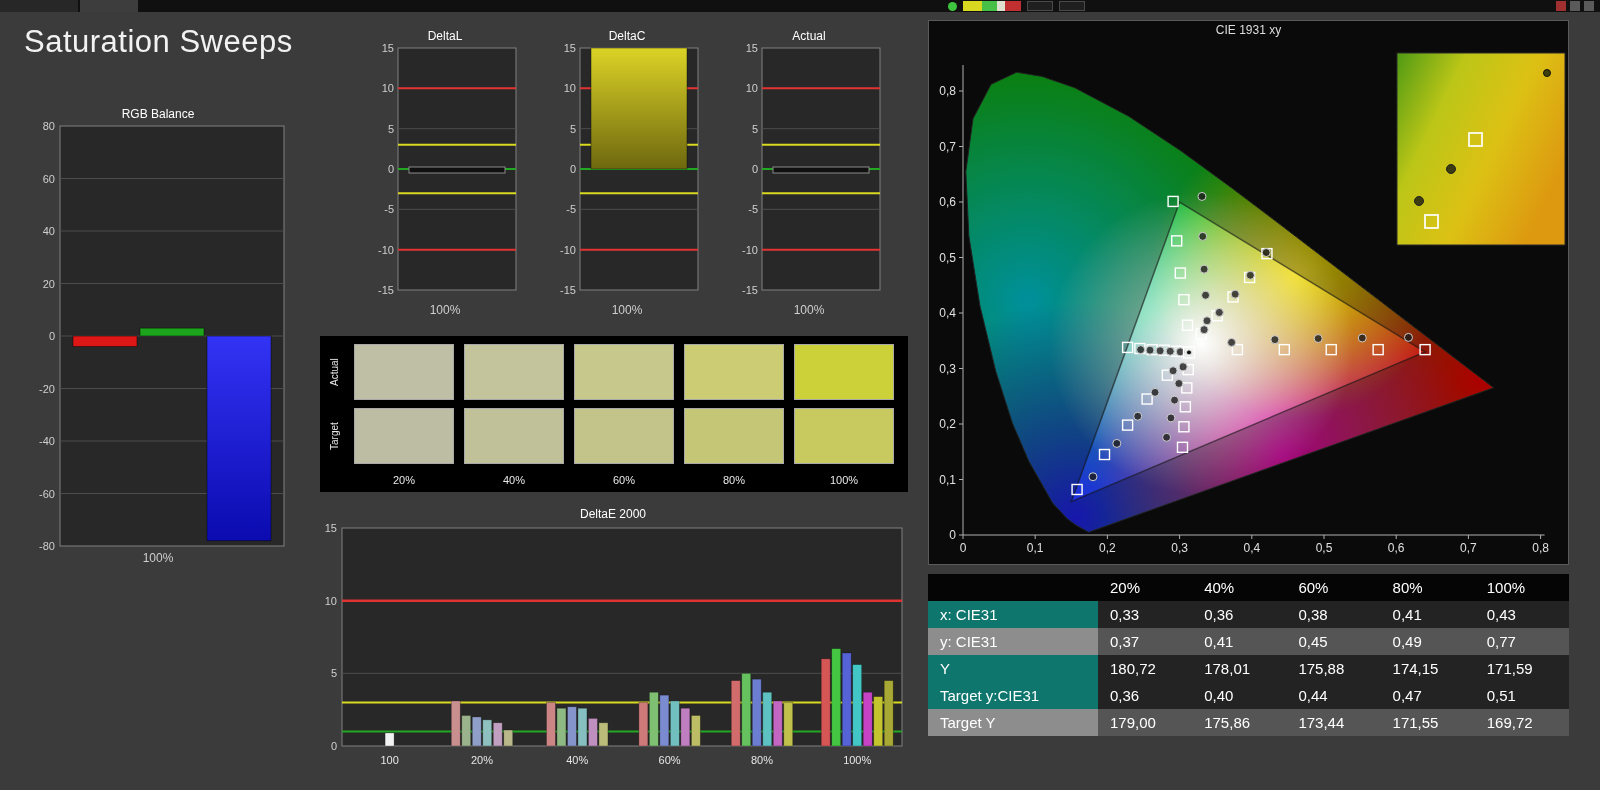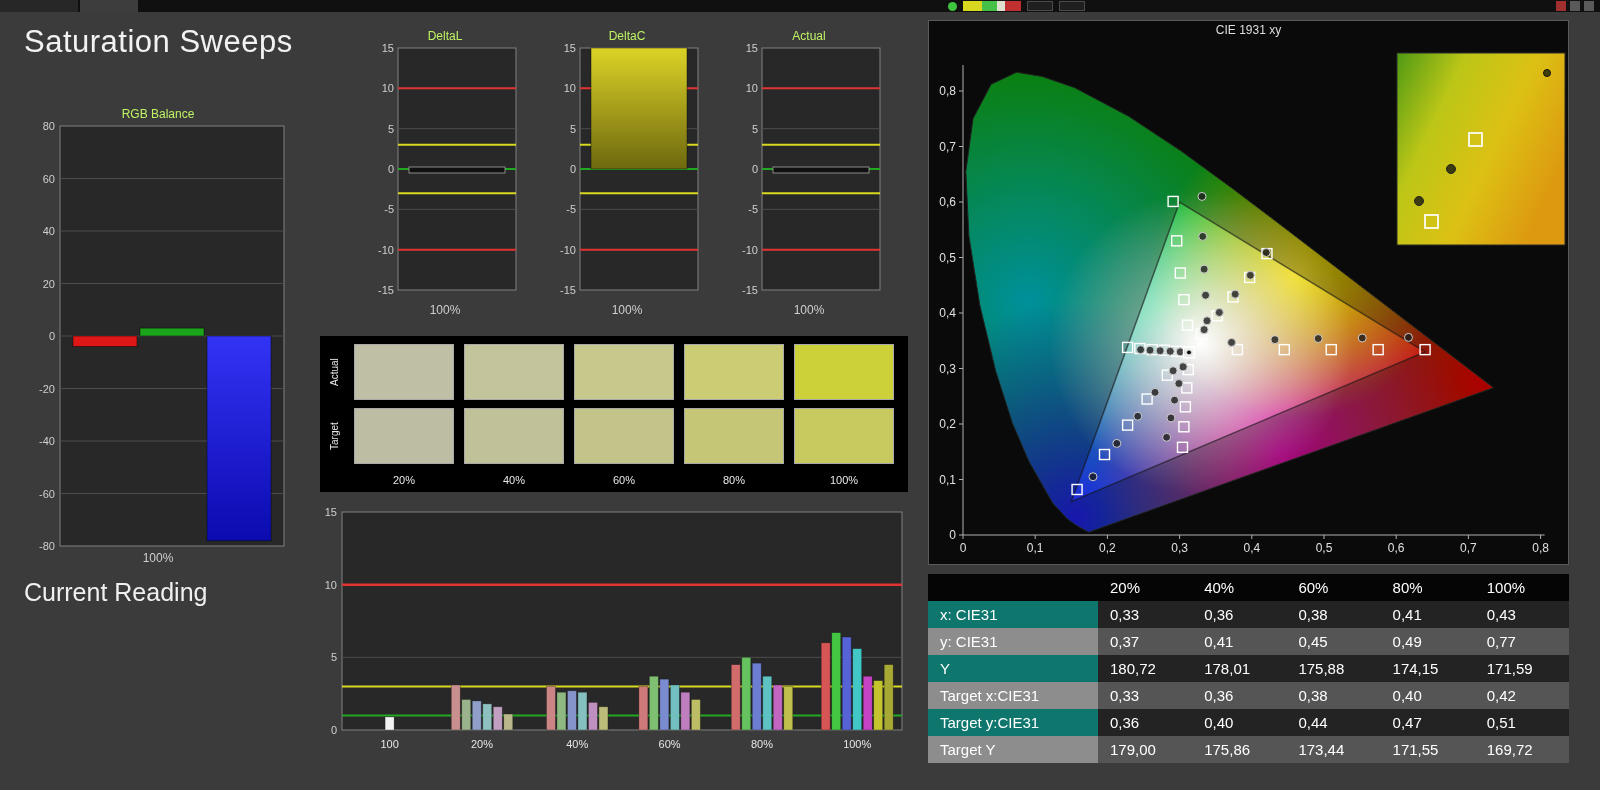--- a/index.html
+++ b/index.html
@@ -17,21 +17,21 @@
   .ticon{display:inline-block;}
   .ticon.green-dot{width:9px;height:9px;border-radius:50%;background:#3ec43e;}
   .ticon.levels{width:58px;height:10px;
     background:linear-gradient(90deg,#d8d820 0 32%,#46c046 32% 58%,#e0e0d0 58% 72%,#c03030 72% 100%);}
   .ticon.panel{width:26px;height:10px;background:#1f1f1f;border:1px solid #4a4a4a;}
   .ticon.sq{width:10px;height:10px;background:#5a5a5a;}
   .ticon.sq.red{background:#a03030;}
 
   .page-title{position:absolute;left:24px;top:24px;font-size:31px;font-weight:400;color:#f2f2f2;letter-spacing:.5px;}
 
-  .c-title{text-align:center;font-size:12px;color:#bef264;height:16px;line-height:16px;}
+  .c-title{text-align:center;font-size:12px;color:#ffffff;height:16px;line-height:16px;}
   .c-xlabel{text-align:center;font-size:12px;color:#cfcfcf;height:16px;line-height:16px;}
   .chart svg{display:block;}
 
   .chart.rgb{position:absolute;left:26px;top:106px;width:264px;}
 
   .current-reading{position:absolute;left:24px;top:578px;color:#f0f0f0;}
   .cr-title{font-size:25px;font-weight:400;margin-bottom:12px;}
   .cr-line{font-size:21px;margin-bottom:15px;}
 
   .delta-wrap{position:absolute;left:370px;top:28px;display:flex;gap:32px;}
@@ -110,21 +110,20 @@
         <text x="29" y="60.5" text-anchor="end" font-size="11" fill="#cfcfcf" font-family="&quot;Liberation Sans&quot;,sans-serif">60</text>
         <text x="29" y="8" text-anchor="end" font-size="11" fill="#cfcfcf" font-family="&quot;Liberation Sans&quot;,sans-serif">80</text>
         <rect x="47" y="214" width="64" height="10.5" fill="#dd1616" stroke="rgba(0,0,0,0.45)" stroke-width="1"></rect>
         <rect x="114" y="206.125" width="64" height="7.875" fill="#1ca51c" stroke="rgba(0,0,0,0.45)" stroke-width="1"></rect>
         <rect x="181" y="214" width="64" height="204.75" fill="url(#blueGrad)" stroke="rgba(0,0,0,0.45)" stroke-width="1"></rect>
       </svg>
     <div class="c-xlabel">100%</div>
   </div>
 
   <div class="current-reading">
-    <div class="cr-title">Current Reading</div>
   </div>
 
   <div class="delta-wrap" id="deltaCharts">
       <div class="delta-chart"><div class="c-title">DeltaL</div><svg width="150" height="254">
           <defs>
             <linearGradient id="dcGrad0" x1="0" y1="0" x2="0" y2="1">
               <stop offset="0%" stop-color="#dcd326"></stop>
               <stop offset="100%" stop-color="#6e680f"></stop>
             </linearGradient>
           </defs>
@@ -218,20 +217,21 @@
       <div class="swatch" style="background: rgb(198, 199, 118); grid-area: 2 / 5;"></div>
       <div class="swatch" style="background: rgb(200, 201, 94); grid-area: 2 / 6;"></div>
       <div class="sw-collab" style="grid-area: 3 / 2;">20%</div>
       <div class="sw-collab" style="grid-area: 3 / 3;">40%</div>
       <div class="sw-collab" style="grid-area: 3 / 4;">60%</div>
       <div class="sw-collab" style="grid-area: 3 / 5;">80%</div>
       <div class="sw-collab" style="grid-area: 3 / 6;">100%</div>
     </div>
 
   <div class="chart de2000">
+    <div class="c-title">DeltaE 2000</div>
     <svg id="deSvg" width="590" height="250">
         <rect x="24" y="6" width="560" height="218" fill="#282828" stroke="#808080" stroke-width="1"></rect>
         <text x="19" y="228" text-anchor="end" font-size="11" fill="#cfcfcf" font-family="&quot;Liberation Sans&quot;,sans-serif">0</text>
         <line x1="24" y1="151.33333333333331" x2="584" y2="151.33333333333331" stroke="#4d4d4d" stroke-width="1"></line>
         <text x="19" y="155.33333333333331" text-anchor="end" font-size="11" fill="#cfcfcf" font-family="&quot;Liberation Sans&quot;,sans-serif">5</text>
         <line x1="24" y1="78.66666666666666" x2="584" y2="78.66666666666666" stroke="#4d4d4d" stroke-width="1"></line>
         <text x="19" y="82.66666666666666" text-anchor="end" font-size="11" fill="#cfcfcf" font-family="&quot;Liberation Sans&quot;,sans-serif">10</text>
         <text x="19" y="10" text-anchor="end" font-size="11" fill="#cfcfcf" font-family="&quot;Liberation Sans&quot;,sans-serif">15</text>
         <line x1="24" y1="209.46666666666667" x2="584" y2="209.46666666666667" stroke="#23a823" stroke-width="2"></line>
         <line x1="24" y1="180.4" x2="584" y2="180.4" stroke="#d9d922" stroke-width="2"></line>
@@ -468,28 +468,20 @@
             <td>0,77</td>
           </tr>
           <tr class="dark">
             <td class="lblcol">Y</td>
             <td>180,72</td>
             <td>178,01</td>
             <td>175,88</td>
             <td>174,15</td>
             <td>171,59</td>
           </tr>
-          <tr class="light">
-            <td class="lblcol">Target x:CIE31</td>
-            <td>0,33</td>
-            <td>0,36</td>
-            <td>0,38</td>
-            <td>0,40</td>
-            <td>0,42</td>
-          </tr>
           <tr class="dark">
             <td class="lblcol">Target y:CIE31</td>
             <td>0,36</td>
             <td>0,40</td>
             <td>0,44</td>
             <td>0,47</td>
             <td>0,51</td>
           </tr>
           <tr class="light">
             <td class="lblcol">Target Y</td>

